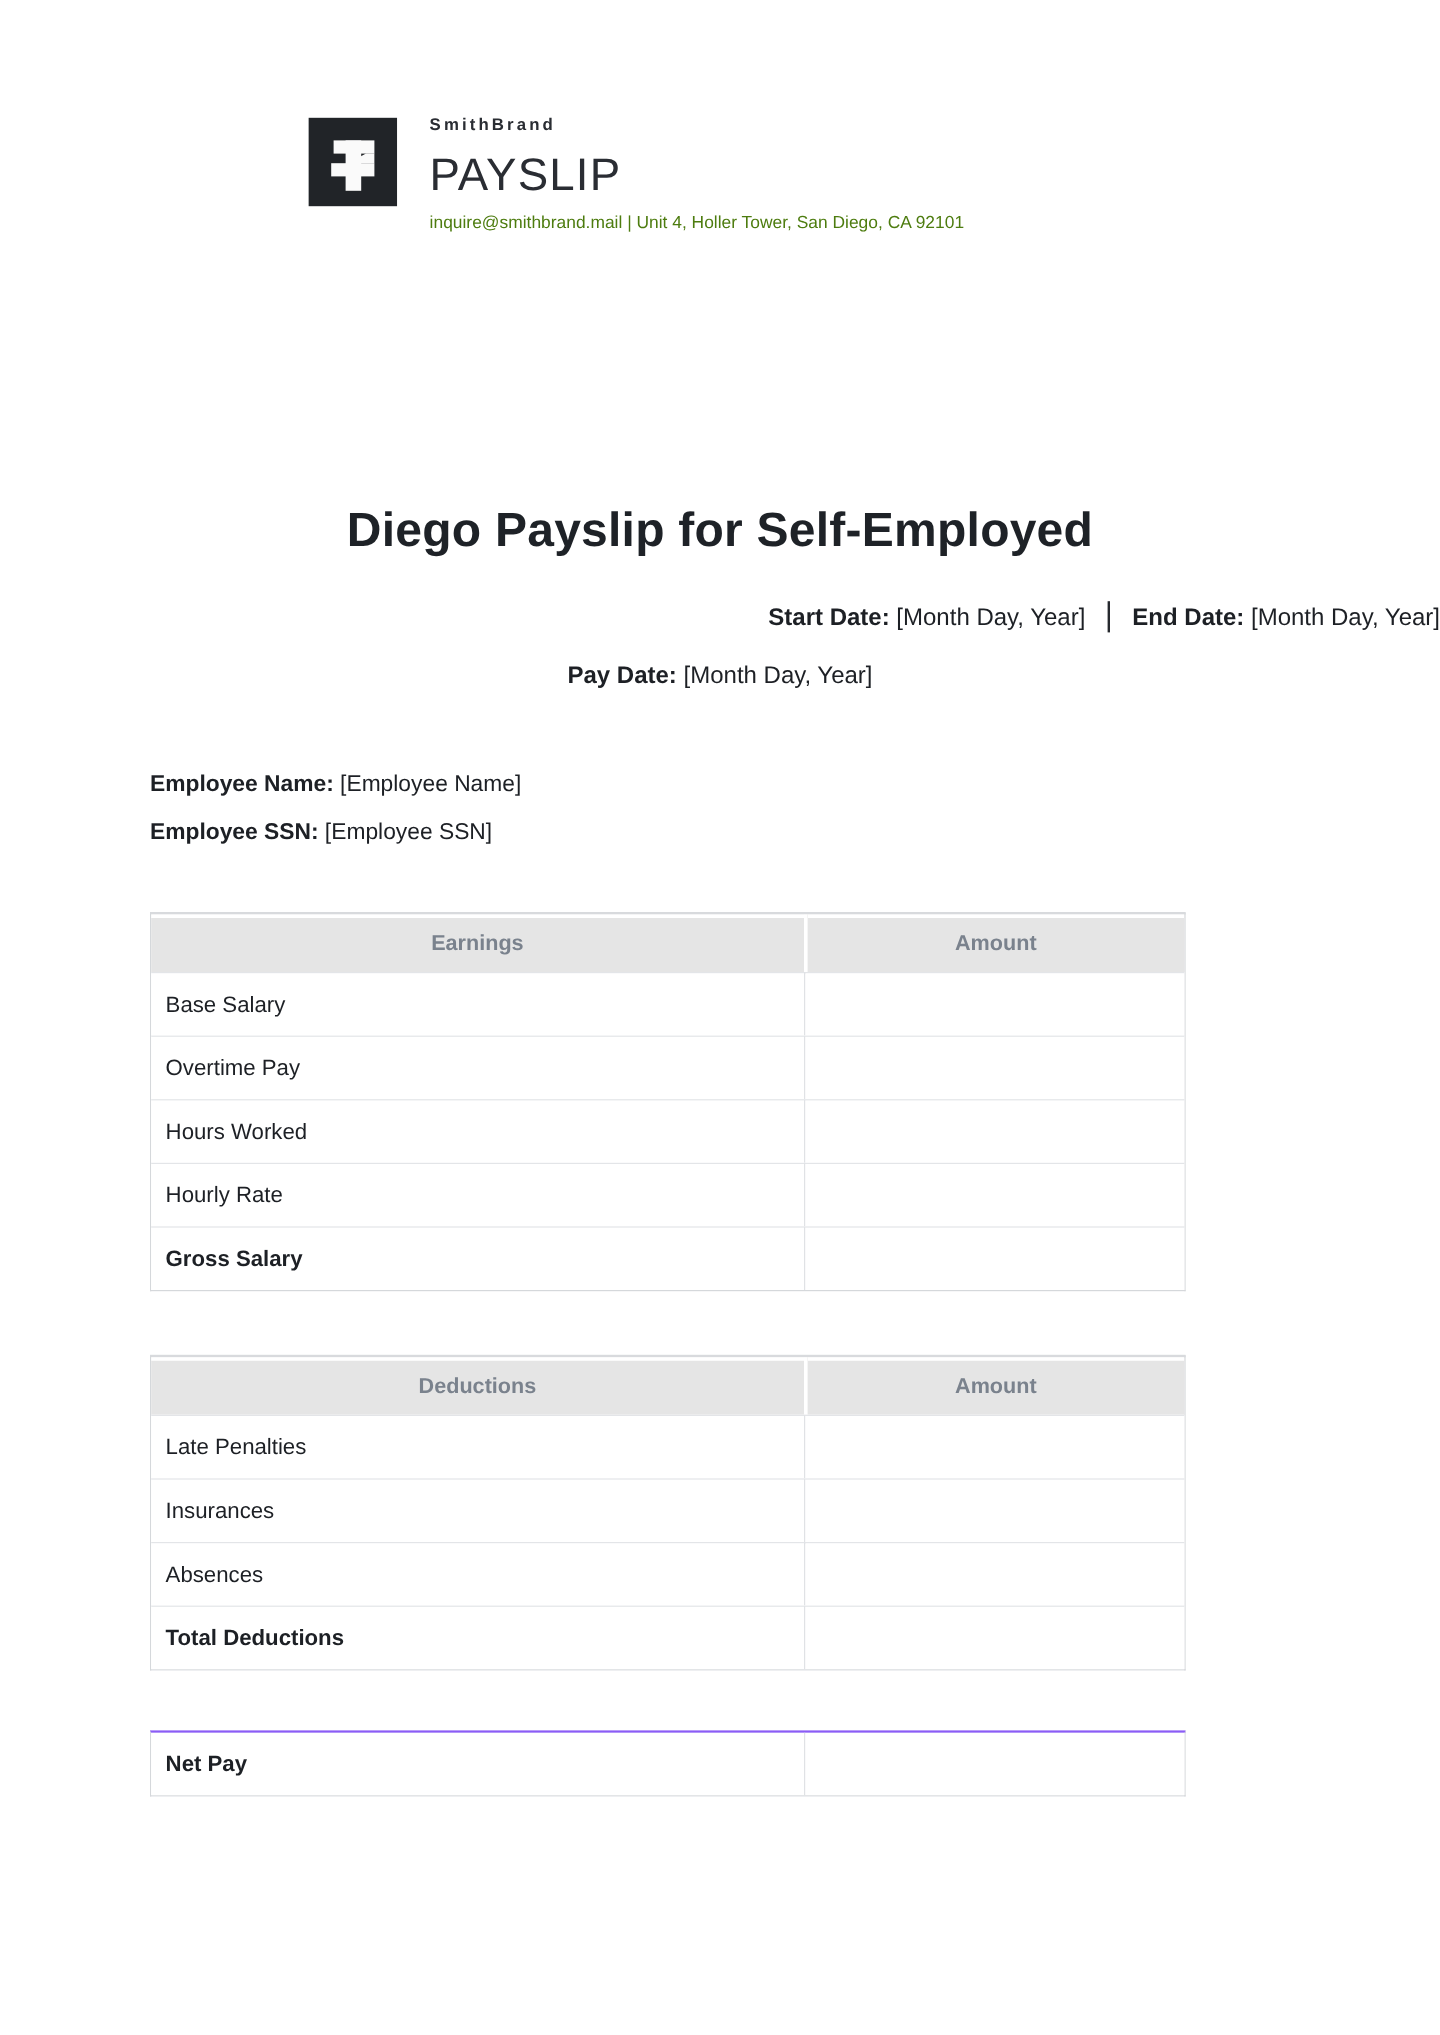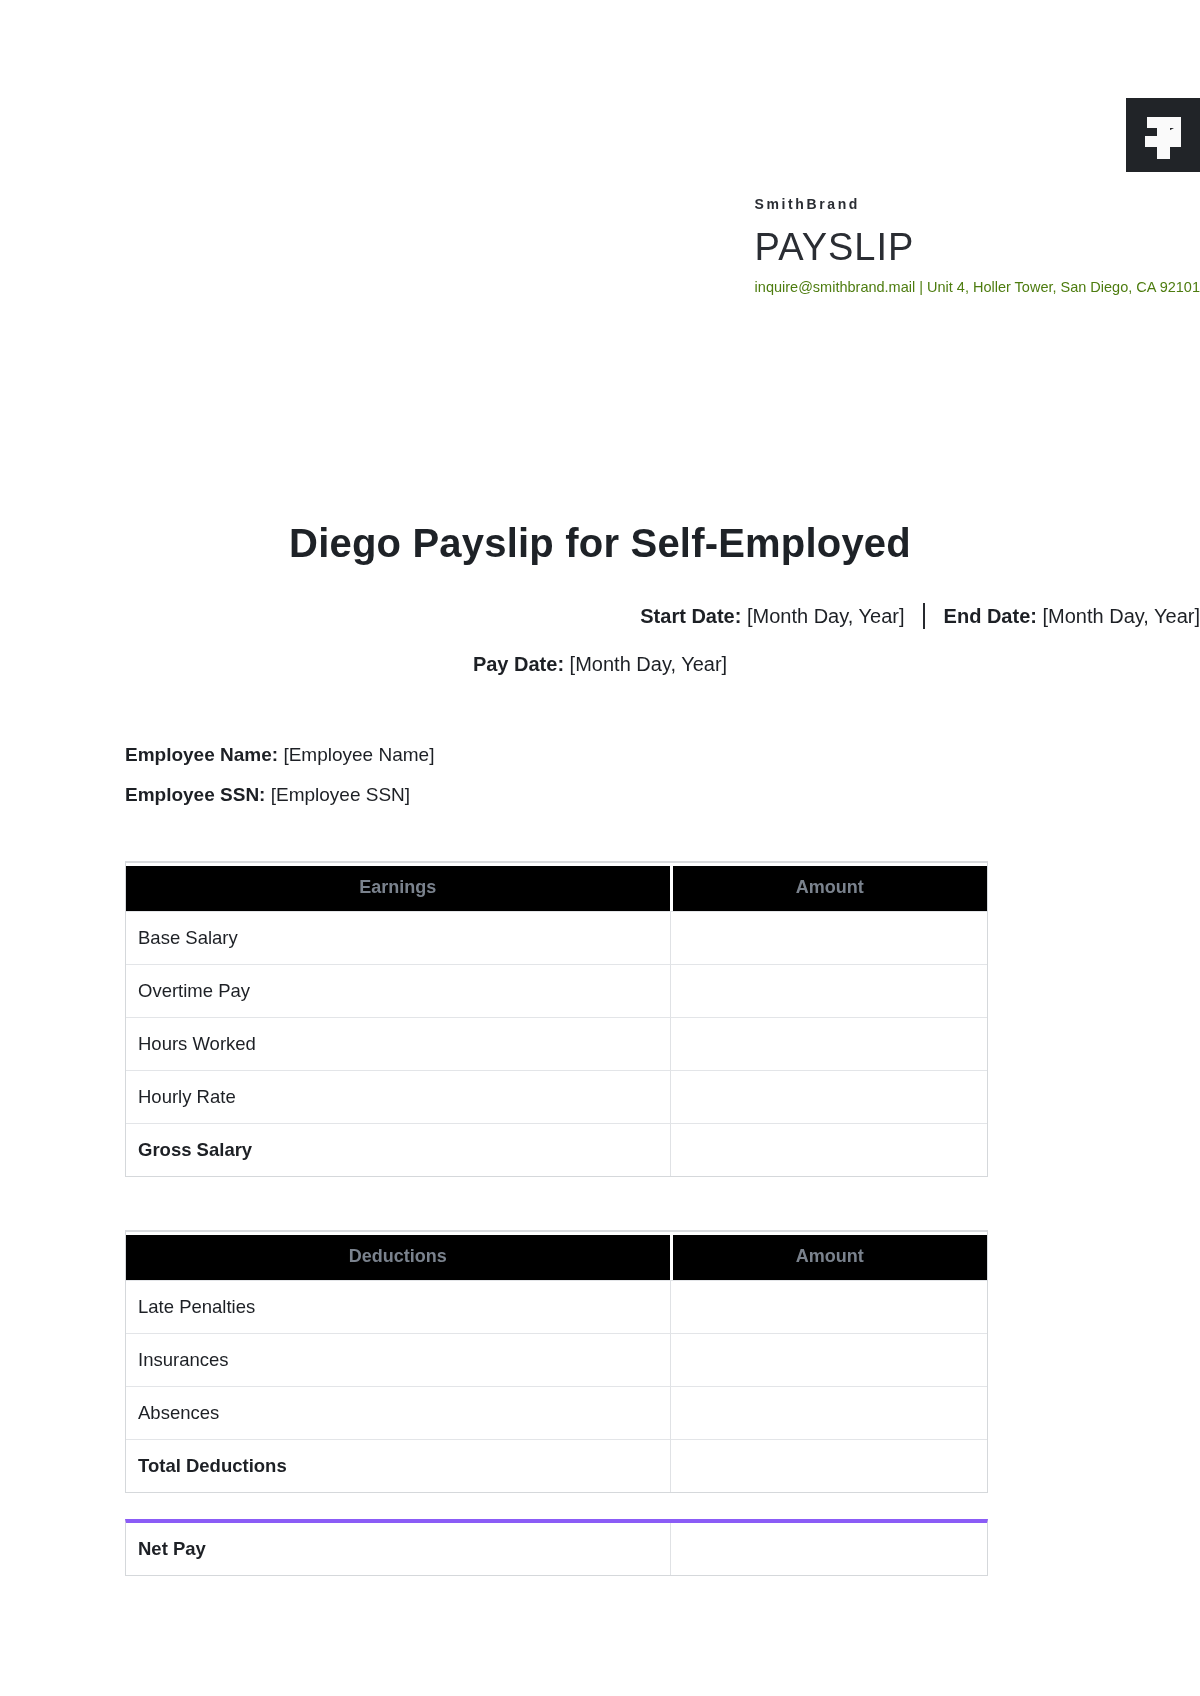--- a/index.html
+++ b/index.html
@@ -10,24 +10,23 @@
     margin: 0 auto;
     background: #ffffff;
     font-family: "Liberation Sans", "DejaVu Sans", sans-serif;
     color: #1d2025;
     overflow: hidden;
   }
 
   
   .brand {
     display: flex;
-    align-items: flex-end;
+    align-items: flex-start;
     margin: 98px 0 0 257px;
     gap: 27px;
-    flex-direction: column;
   }
   .logo-box { width: 74px; height: 74px; flex: 0 0 auto; }
   .brand-text { display: flex; flex-direction: column; margin-top: -4px; }
   .brand-name {
     font-size: 14px;
     font-weight: 700;
     letter-spacing: 2.6px;
     color: #2a2d33;
     line-height: 18px;
   }
@@ -89,41 +88,41 @@
     margin: 53px 0 0 125px;
     border-collapse: separate;
     border-spacing: 0;
     border: 1px solid #d5d8db;
     border-top: 2px solid #d8dadd;
   }
   .data-table col.c1 { width: 545px; }
   .data-table col.c2 { width: 318px; }
   .data-table th {
     height: 48px;
-    background: #000000;
+    background: #e5e5e5;
     box-shadow: inset 0 3px 0 #ffffff; 
     color: #7a828d;
     font-size: 18px;
     font-weight: 700;
     text-align: center;
     padding: 0;
   }
   .data-table th + th { border-left: 3px solid #ffffff; }
   .data-table td {
     height: 52px;
     font-size: 18.5px;
     color: #1d2025;
     padding: 0 0 0 12px;
     border-top: 1px solid #e3e5e8;
     background: #ffffff;
   }
   .data-table td + td { border-left: 1px solid #e0e2e5; }
   .data-table td.bold { font-weight: 700; }
 
-  .net-table { margin-top: 26px; border-top: 4px solid #8b5cf6; }
+  .net-table { margin-top: 50px; border-top: 2px solid #8b5cf6; }
   .net-table td { border-top: none; }
 </style>
 </head>
 <body>
 
 <div class="page">
 
   <header class="brand">
     <div class="logo-box">
       <svg width="74" height="74" viewBox="0 0 74 74" aria-hidden="true">

